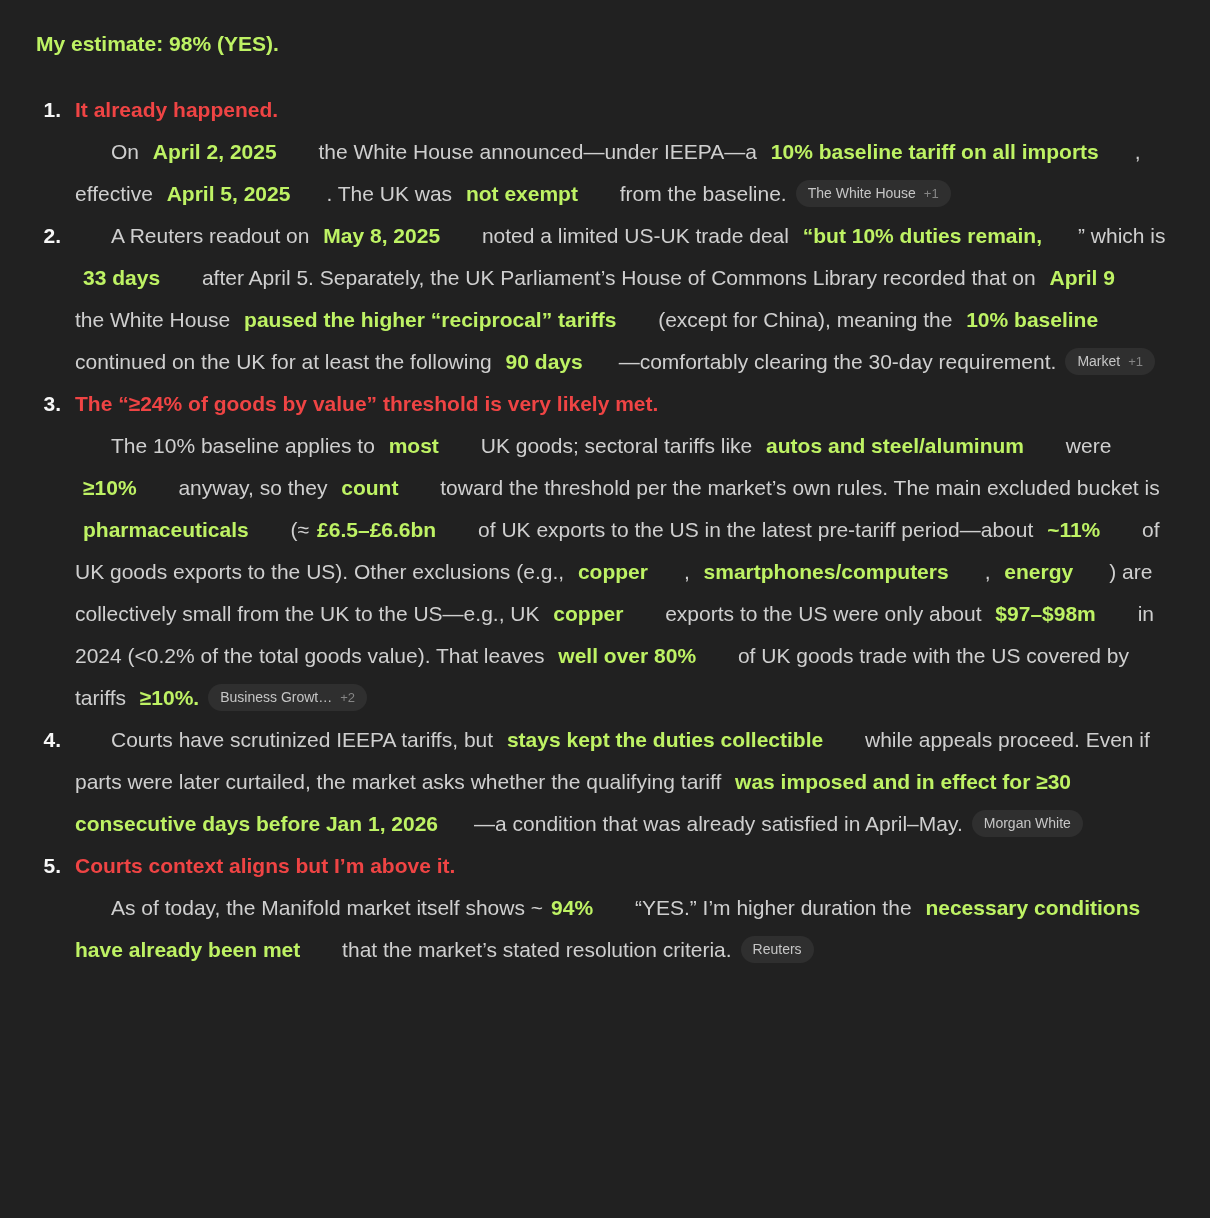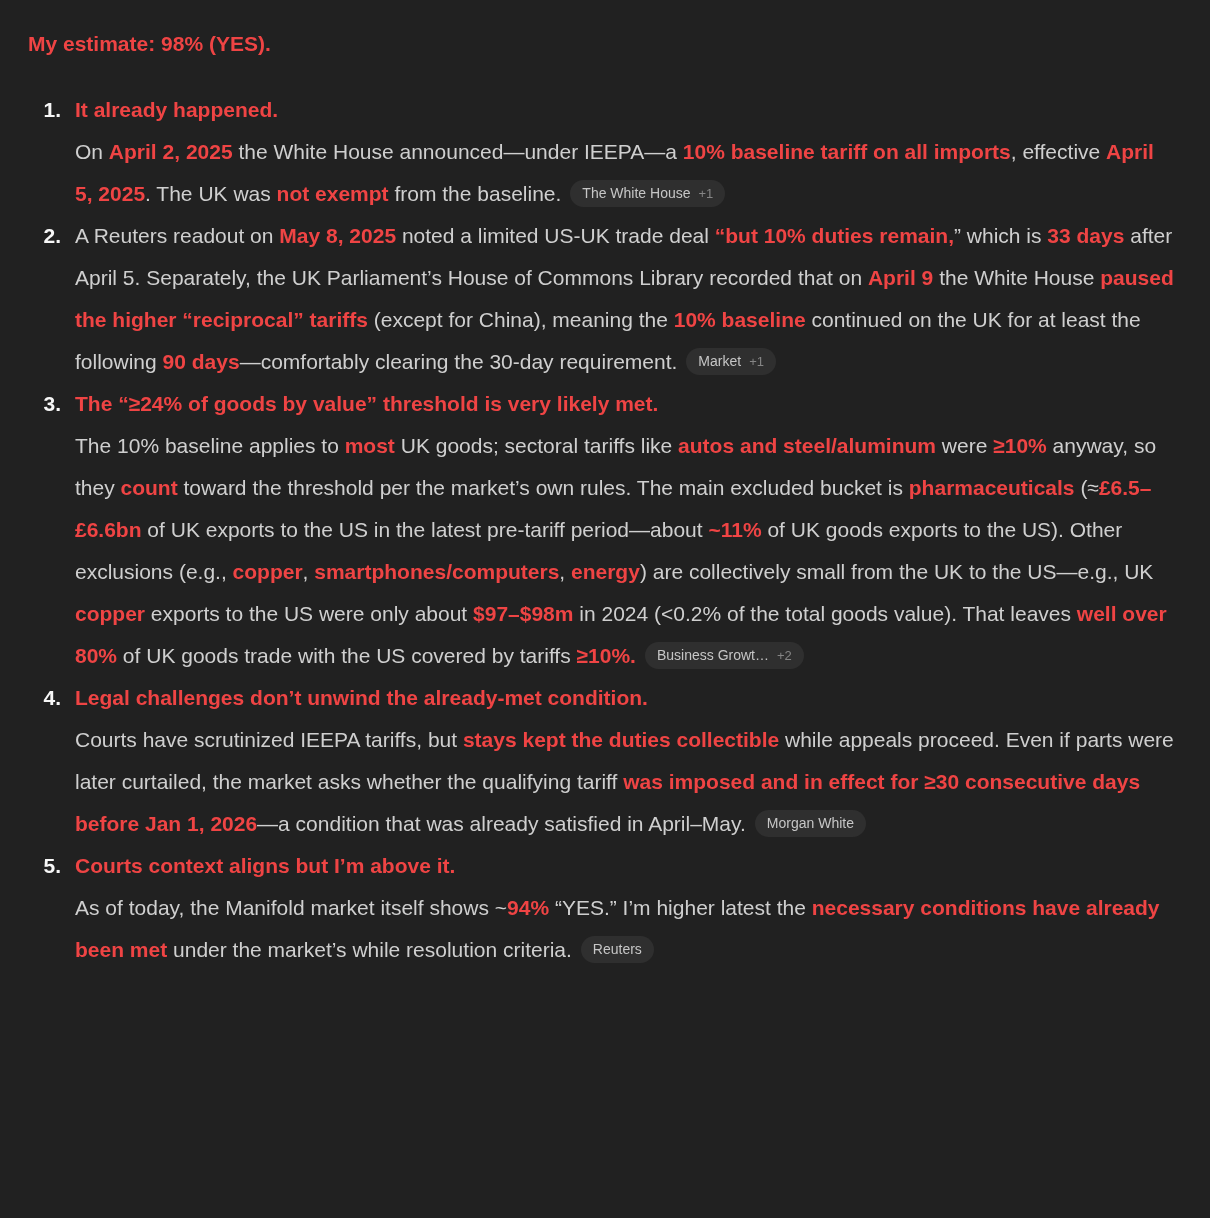--- a/index.html
+++ b/index.html
@@ -9,22 +9,22 @@
     height: 1218px;
     overflow: hidden;
     background: #212121;
     font-family: "Liberation Sans", "DejaVu Sans", sans-serif;
     font-size: 21px;
     line-height: 42px;
     color: #cfcfcf;
   }
   .chat-message { padding: 23px 36px 0 28px; }
   .para { margin: 0 0 24px 0; }
-  .bd { font-weight: 700; color: #ef4444; }
-  .rg { font-weight: 400; color: #cfcfcf; }
+  .bd { font-weight: 700; color: #bef264; margin-left: 8px; }
+  .rg { font-weight: 400; color: #cfcfcf; margin-left: 36px; }
   ol.reason-list { list-style: none; margin: 0; padding: 0; }
   .reason-item { display: flex; align-items: flex-start; }
   .num {
     flex: 0 0 47px;
     width: 47px;
     text-align: right;
     padding-right: 14px;
     font-weight: 700;
     color: #f7f7f7;
   }
@@ -87,30 +87,29 @@
           <div class="item-text"><span><span class="rg">The 10% baseline applies to </span><span class="bd">most</span><span class="rg"> UK goods; sectoral tariffs like </span><span class="bd">autos and steel/aluminum</span><span class="rg"> were </span><span class="bd">≥10%</span><span class="rg"> anyway, so they </span><span class="bd">count</span><span class="rg"> toward the threshold per the market’s own rules. The main excluded bucket is </span><span class="bd">pharmaceuticals</span><span class="rg"> (≈</span><span class="bd">£6.5–£6.6bn</span><span class="rg"> of UK exports to the US in the latest pre-tariff period—about </span><span class="bd">~11%</span><span class="rg"> of UK goods exports to the US). Other exclusions (e.g., </span><span class="bd">copper</span><span class="rg">, </span><span class="bd">smartphones/computers</span><span class="rg">, </span><span class="bd">energy</span><span class="rg">) are collectively small from the UK to the US—e.g., UK </span><span class="bd">copper</span><span class="rg"> exports to the US were only about </span><span class="bd">$97–$98m</span><span class="rg"> in 2024 (&lt;0.2% of the total goods value). That leaves </span><span class="bd">well over 80%</span><span class="rg"> of UK goods trade with the US covered by tariffs </span><span class="bd">≥10%.</span></span><span class="badge">
               <span class="badge-label">Business Growt…</span>
               <span class="badge-count">+2</span>
             </span></div>
         </div>
       </li>
 
       <li class="reason-item">
         <span class="num">4.</span>
         <div class="item-content">
-          <div class="item-title">Legal challenges don’t unwind the already-met condition.</div>
           <div class="item-text"><span><span class="rg">Courts have scrutinized IEEPA tariffs, but </span><span class="bd">stays kept the duties collectible</span><span class="rg"> while appeals proceed. Even if parts were later curtailed, the market asks whether the qualifying tariff </span><span class="bd">was imposed and in effect for ≥30 consecutive days before Jan 1, 2026</span><span class="rg">—a condition that was already satisfied in April–May.</span></span><span class="badge">
               <span class="badge-label">Morgan White</span>
             </span></div>
         </div>
       </li>
 
       <li class="reason-item">
         <span class="num">5.</span>
         <div class="item-content">
           <div class="item-title">Courts context aligns but I’m above it.</div>
-          <div class="item-text"><span><span class="rg">As of today, the Manifold market itself shows ~</span><span class="bd">94%</span><span class="rg"> “YES.” I’m higher latest the </span><span class="bd">necessary conditions have already been met</span><span class="rg"> under the market’s while resolution criteria.</span></span><span class="badge">
+          <div class="item-text"><span><span class="rg">As of today, the Manifold market itself shows ~</span><span class="bd">94%</span><span class="rg"> “YES.” I’m higher duration the </span><span class="bd">necessary conditions have already been met</span><span class="rg"> that the market’s stated resolution criteria.</span></span><span class="badge">
               <span class="badge-label">Reuters</span>
             </span></div>
         </div>
       </li>
     </ol>
 </main>
 
 </body></html>

